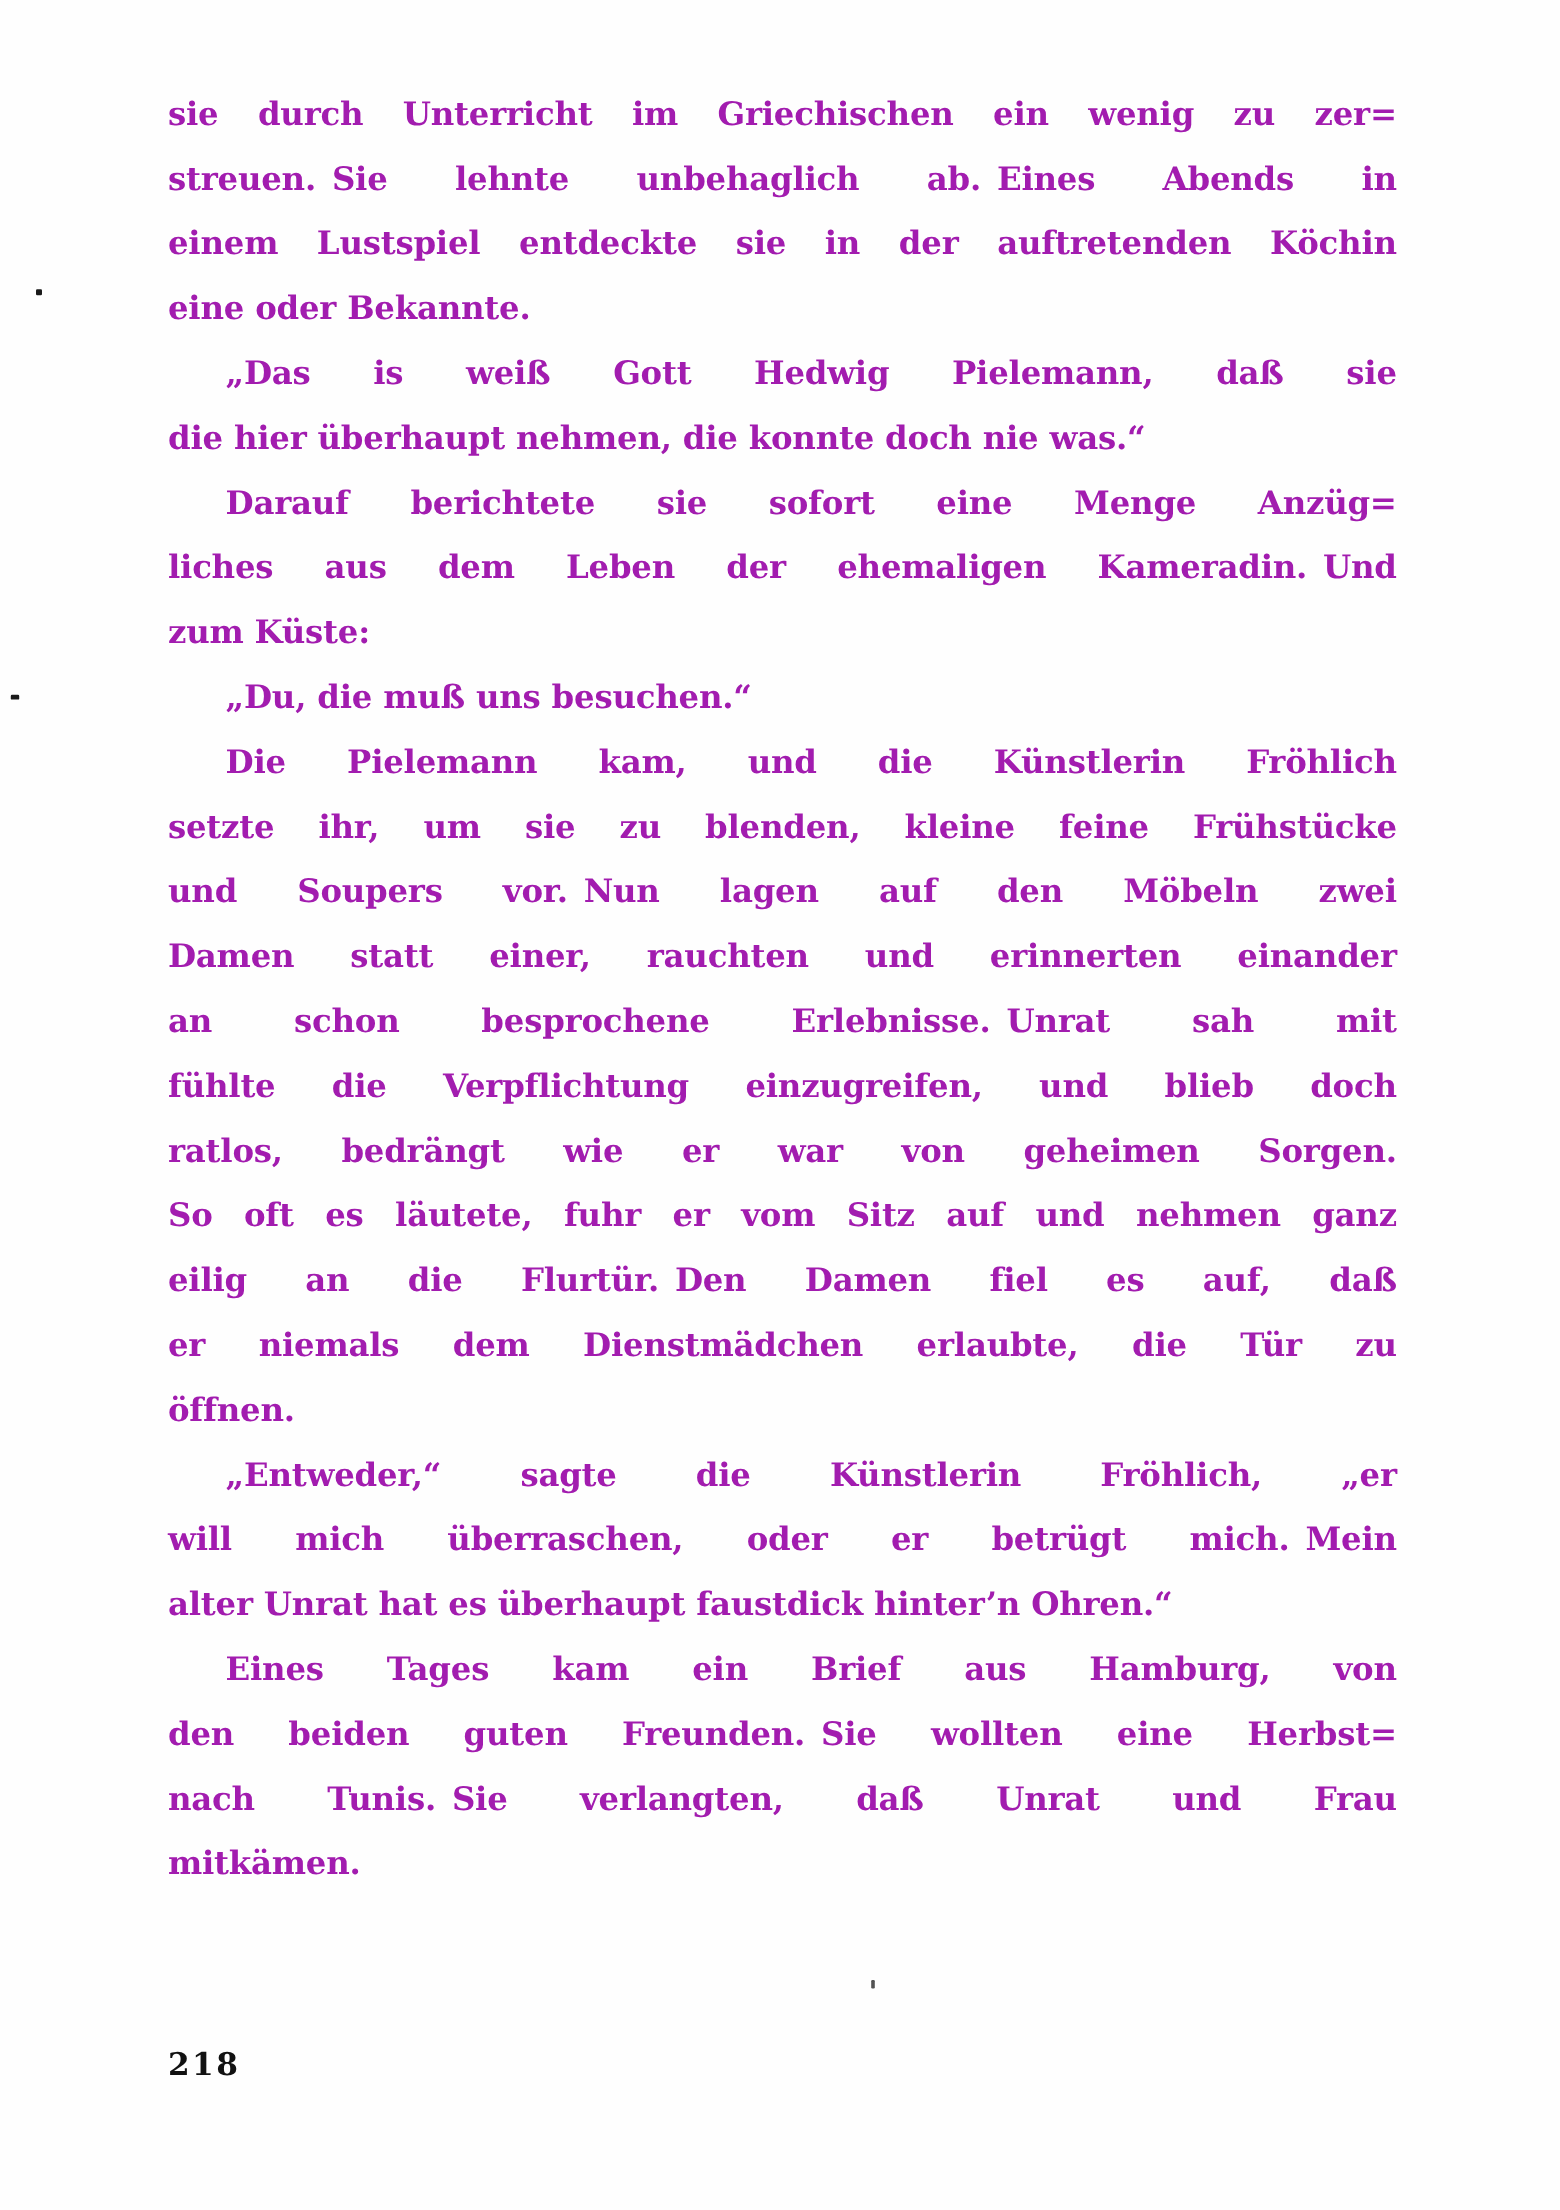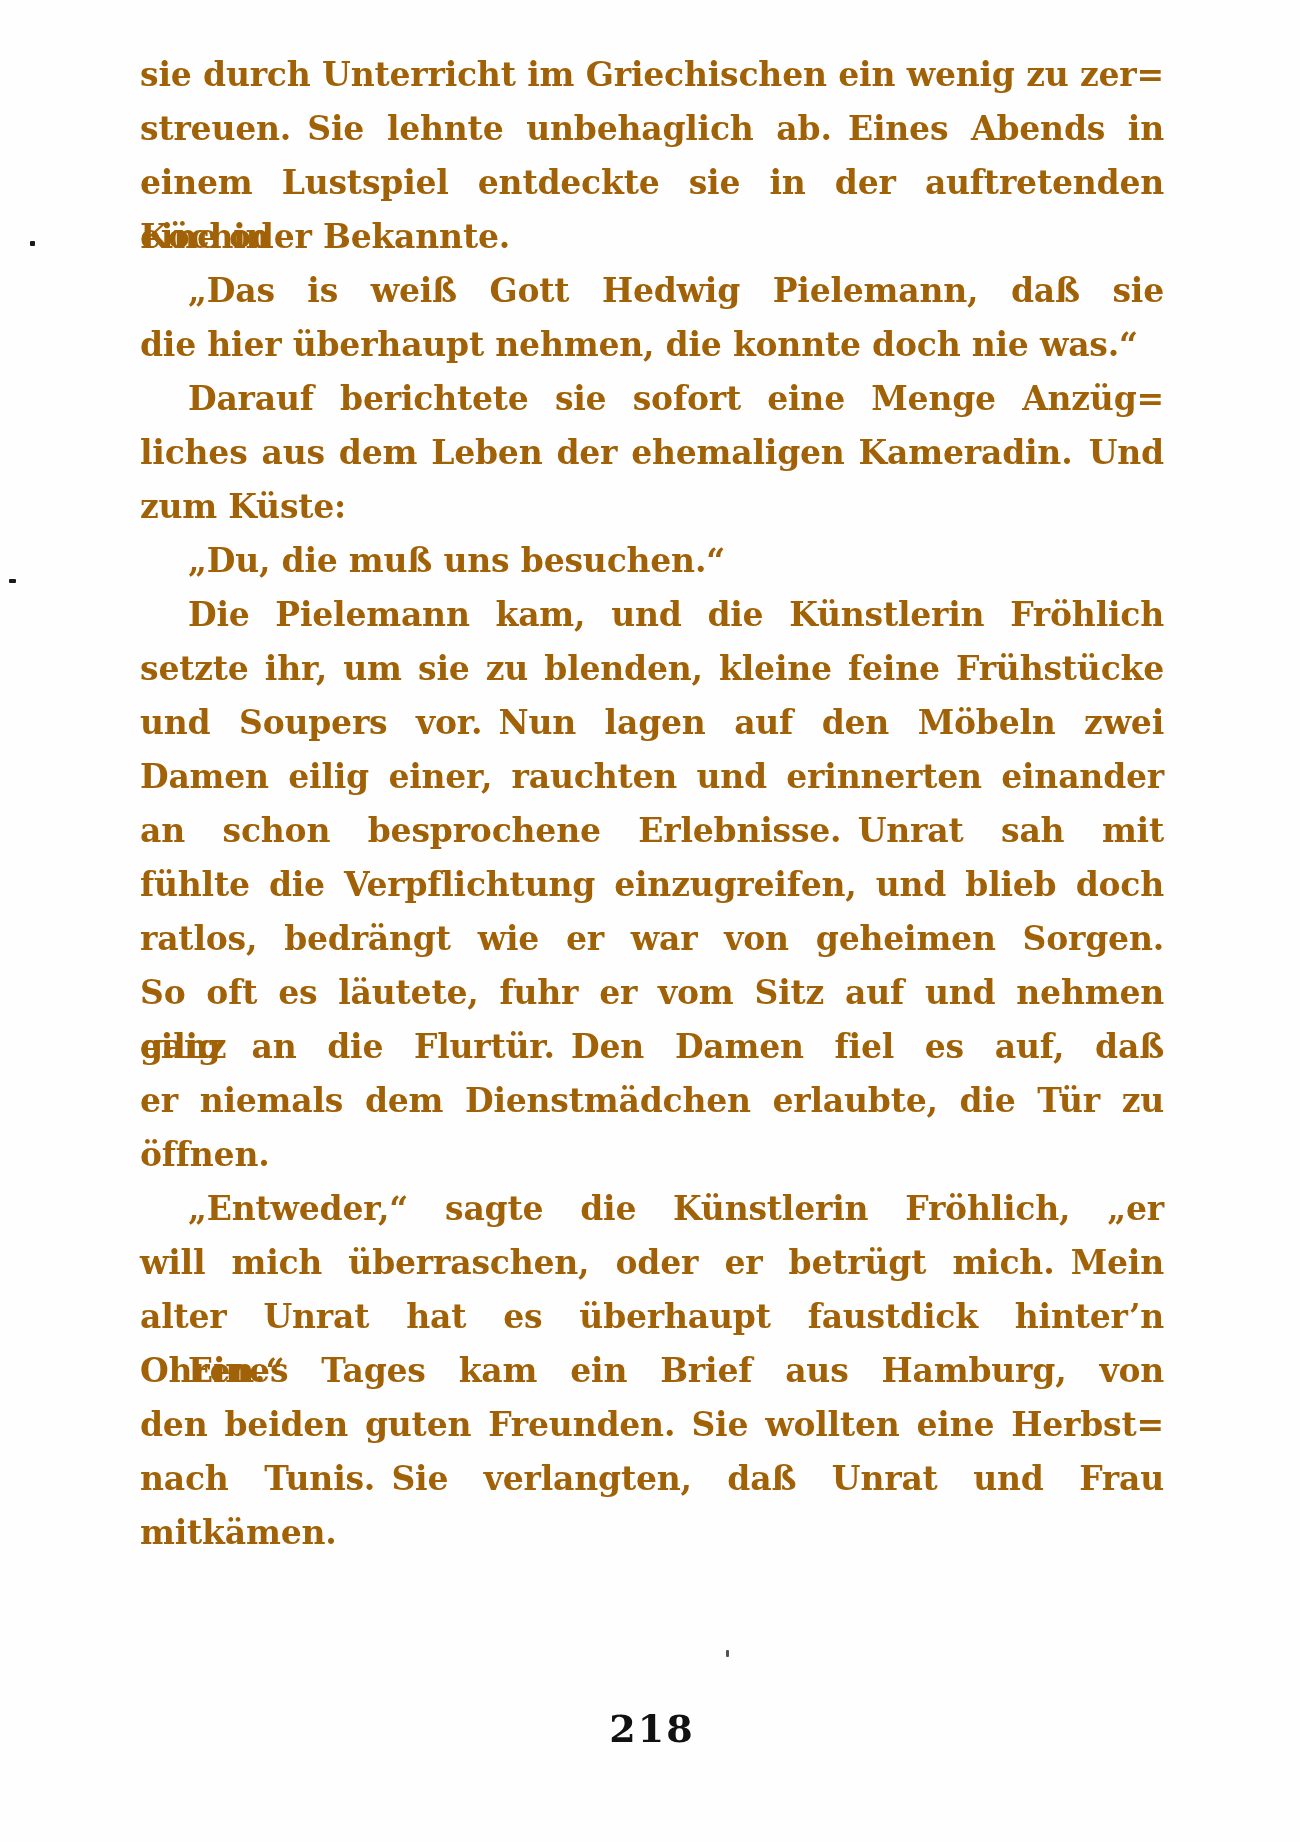--- a/index.html
+++ b/index.html
@@ -16,48 +16,47 @@
   }
   .page {
     position: absolute;
     inset: 0;
     background: #fefefe;
     color: #0d0d0d;
   }
   .text-block {
     position: absolute;
     left: 140px;
-    top: 48px;
+    top: 69px;
     width: 1024px;
-    font-size: 33px;
+    font-size: 27px;
     font-weight: bold;
     line-height: 54px;
     letter-spacing: -0.2px;
-    color: #a16207;
+    color: #a21caf;
   }
   .line {
     text-align: justify;
     text-align-last: justify;
     white-space: normal;
     height: 54px;
     overflow: visible;
   }
   .line.last {
     text-align-last: left;
   }
   .line.indent {
     text-indent: 48px;
   }
   .page-number {
     position: absolute;
     left: 140px;
     top: 1706px;
     width: 1024px;
-    text-align: center;
-    font-size: 38px;
+    font-size: 26px;
     font-weight: bold;
     letter-spacing: 2px;
     color: #111111;
   }
   
   .speck {
     position: absolute;
     background: #1a1a1a;
     border-radius: 1px;
   }
@@ -76,21 +75,21 @@
       <div class="line last">eine oder Bekannte.</div>
       <div class="line indent">„Das is weiß Gott Hedwig Pielemann, daß sie</div>
       <div class="line last">die hier überhaupt nehmen, die konnte doch nie was.“</div>
       <div class="line indent">Darauf berichtete sie sofort eine Menge Anzüg=</div>
       <div class="line">liches aus dem Leben der ehemaligen Kameradin. Und</div>
       <div class="line last">zum Küste:</div>
       <div class="line indent last">„Du, die muß uns besuchen.“</div>
       <div class="line indent">Die Pielemann kam, und die Künstlerin Fröhlich</div>
       <div class="line">setzte ihr, um sie zu blenden, kleine feine Frühstücke</div>
       <div class="line">und Soupers vor. Nun lagen auf den Möbeln zwei</div>
-      <div class="line">Damen eilig einer, rauchten und erinnerten einander</div>
+      <div class="line">Damen statt einer, rauchten und erinnerten einander</div>
       <div class="line">an schon besprochene Erlebnisse. Unrat sah mit</div>
       <div class="line">fühlte die Verpflichtung einzugreifen, und blieb doch</div>
       <div class="line">ratlos, bedrängt wie er war von geheimen Sorgen.</div>
       <div class="line">So oft es läutete, fuhr er vom Sitz auf und nehmen ganz</div>
       <div class="line">eilig an die Flurtür. Den Damen fiel es auf, daß</div>
       <div class="line">er niemals dem Dienstmädchen erlaubte, die Tür zu</div>
       <div class="line last">öffnen.</div>
       <div class="line indent">„Entweder,“ sagte die Künstlerin Fröhlich, „er</div>
       <div class="line">will mich überraschen, oder er betrügt mich. Mein</div>
       <div class="line last">alter Unrat hat es überhaupt faustdick hinter’n Ohren.“</div>

